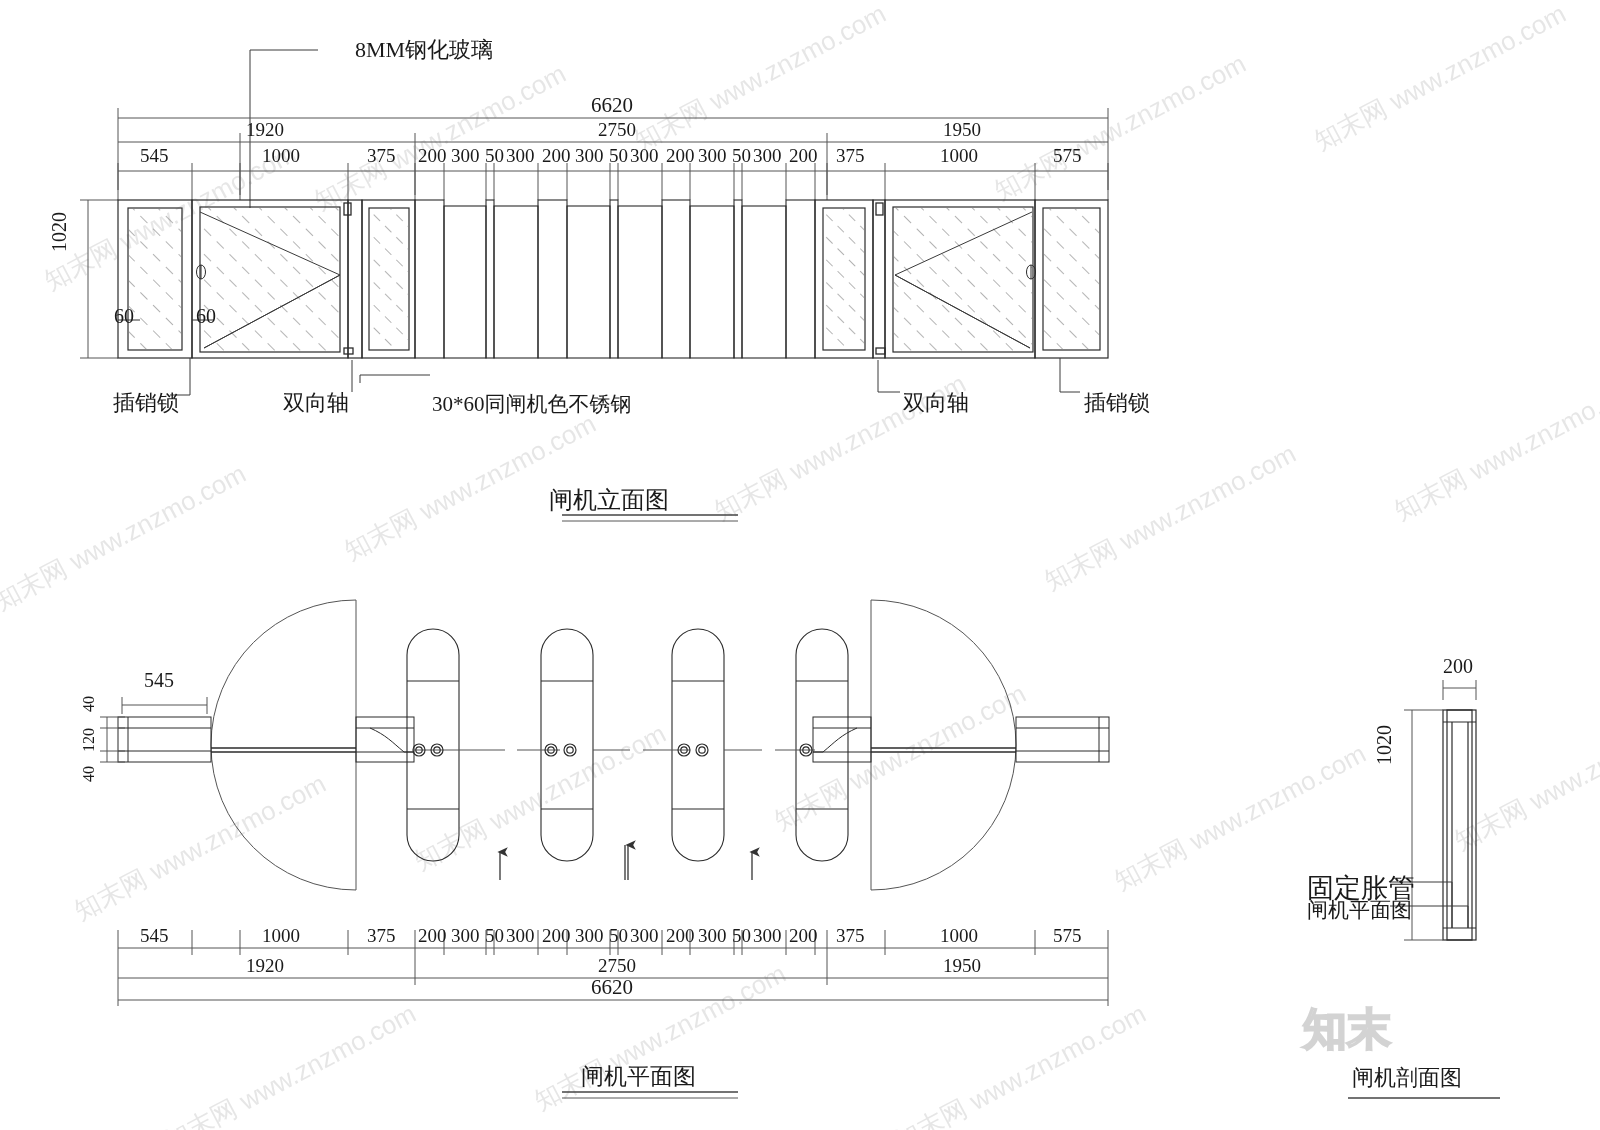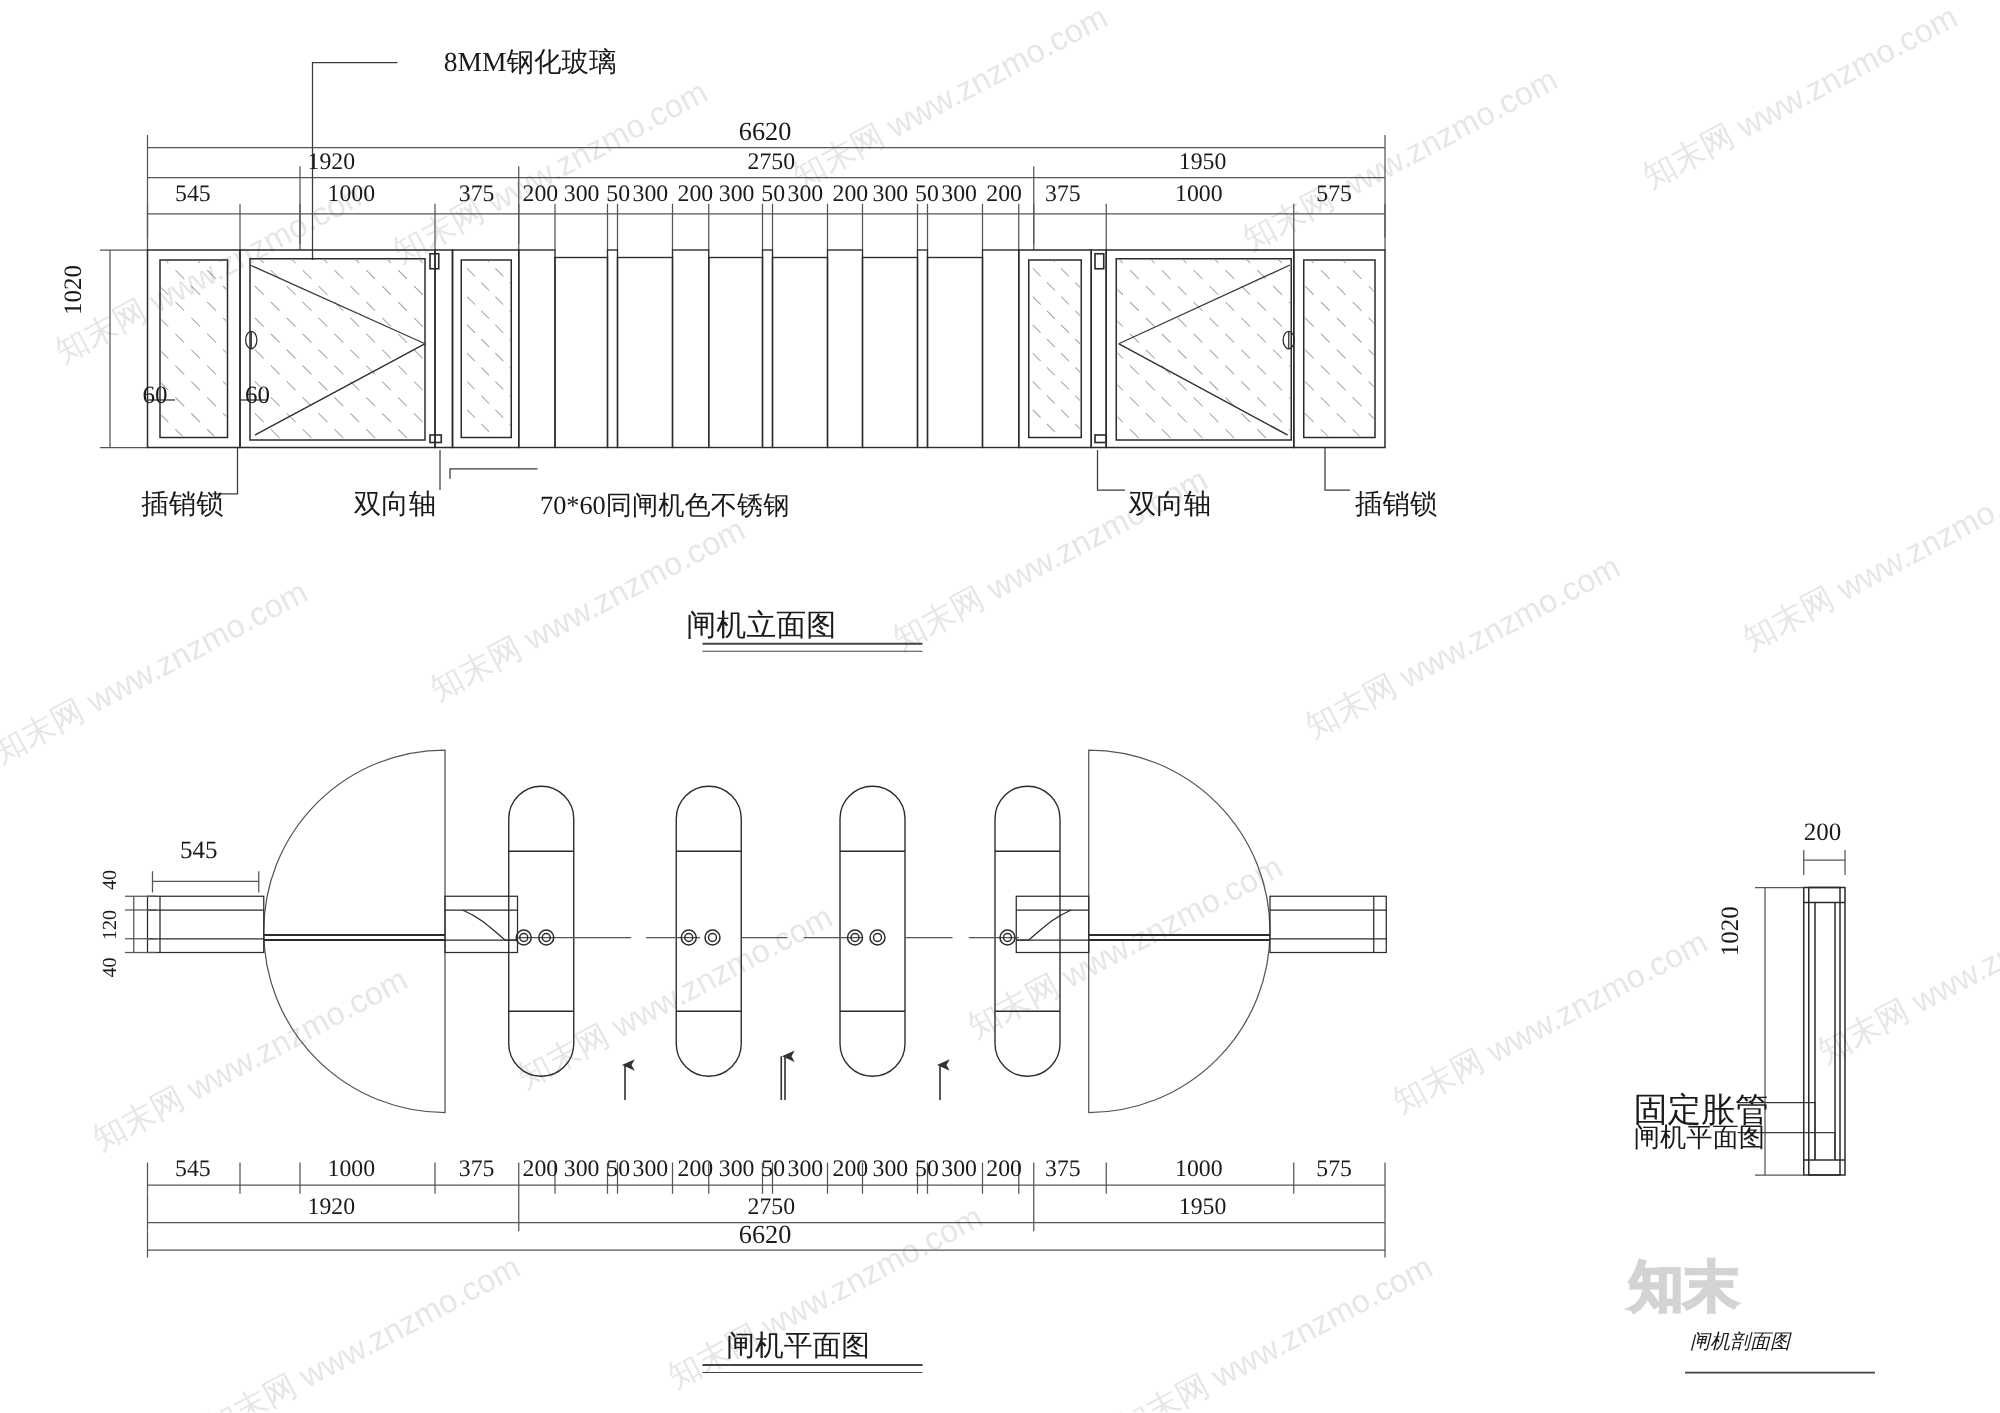--- a/index.html
+++ b/index.html
@@ -429,21 +429,21 @@
         <line x1="1348" y1="1098" x2="1500" y2="1098" stroke-width="1.4"></line>
       </g>
 
     </g>
   </svg>
 
   <div style="position:absolute;left:324px;top:35px;font-size:22px;margin-left:31px;">8MM钢化玻璃</div>
 
   <div style="position:absolute;left:113px;top:388px;font-size:22px;">插销锁</div>
   <div style="position:absolute;left:283px;top:388px;font-size:22px;">双向轴</div>
-  <div style="position:absolute;left:432px;top:390px;font-size:21px;">70*60同闸机色不锈钢</div>
+  <div style="position:absolute;left:432px;top:390px;font-size:21px;">30*60同闸机色不锈钢</div>
   <div style="position:absolute;left:903px;top:388px;font-size:22px;">双向轴</div>
   <div style="position:absolute;left:1084px;top:388px;font-size:22px;">插销锁</div>
 
   <div style="position:absolute;left:591px;top:93px;font-size:21px;">6620</div>
 
   <div style="position:absolute;left:246px;top:119px;font-size:19px;">1920</div>
   <div style="position:absolute;left:598px;top:119px;font-size:19px;">2750</div>
   <div style="position:absolute;left:943px;top:119px;font-size:19px;">1950</div>
 
   <div style="position:absolute;left:140px;top:145px;font-size:19px;">545</div>
@@ -503,17 +503,17 @@
   <div style="position:absolute;left:943px;top:955px;font-size:19px;">1950</div>
 
   <div style="position:absolute;left:591px;top:975px;font-size:21px;">6620</div>
 
   <div style="position:absolute;left:581px;top:1061px;font-size:23px;">闸机平面图</div>
 
   <div style="position:absolute;left:1443px;top:655px;font-size:20px;">200</div>
   <div style="position:absolute;left:1373px;top:765px;font-size:20px;transform:rotate(-90deg);transform-origin:left top;">1020</div>
   <div style="position:absolute;left:1307px;top:870px;font-size:27px;">固定胀管</div>
   <div style="position:absolute;left:1307px;top:896px;font-size:21px;">闸机平面图</div>
-  <div style="position:absolute;left:1352px;top:1063px;font-size:16px;font-style:italic;">闸机剖面图</div>
+  <div style="position:absolute;left:1352px;top:1063px;font-size:22px;">闸机剖面图</div>
 
   <div class="brand" style="left:1303px;top:1000px;font-size:44px;">知末</div>
 
 </div>
 
 </body></html>

